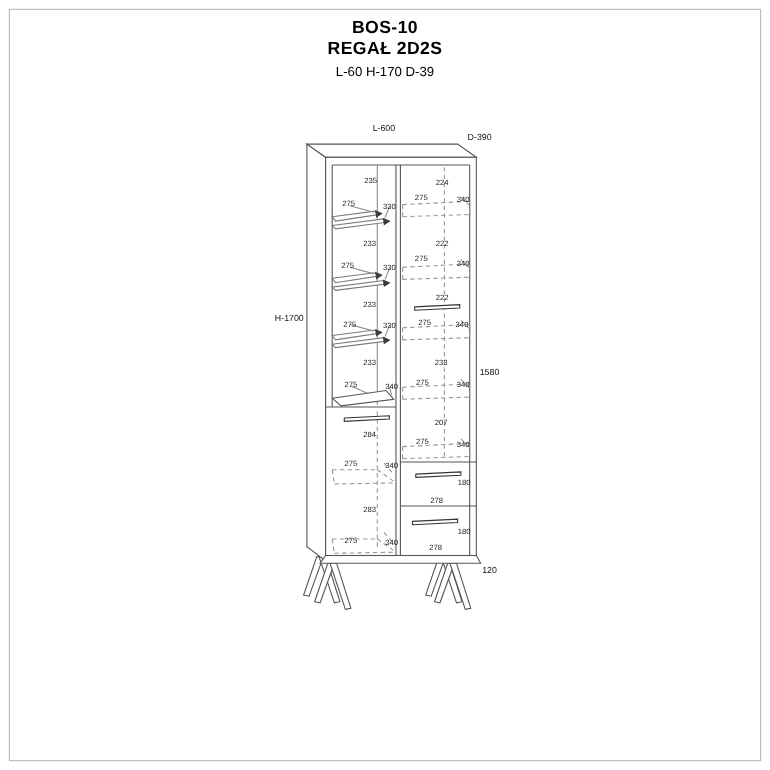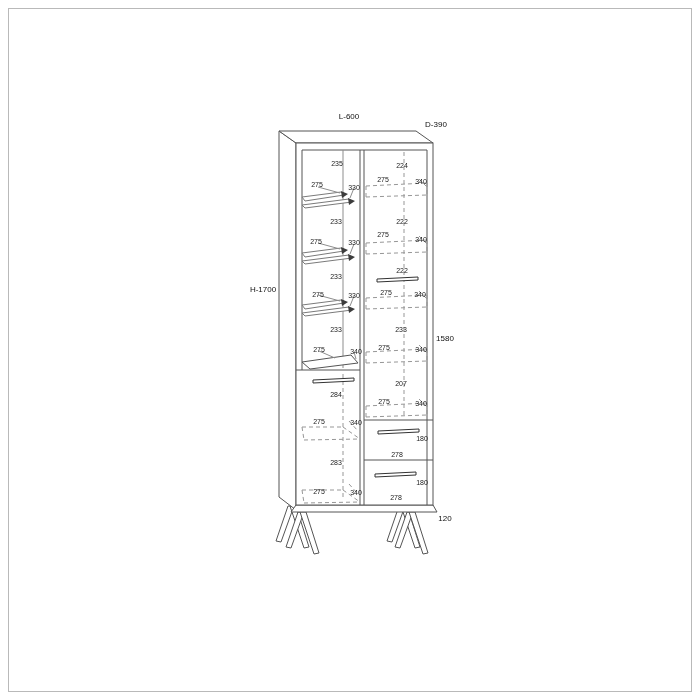--- a/index.html
+++ b/index.html
@@ -12,20 +12,25 @@
   svg{position:absolute;left:0;top:0;}
   .dim{font:7px "Liberation Sans",sans-serif;fill:#1b1b1b;}
   .dim-big{font:8px "Liberation Sans",sans-serif;fill:#111;}
 </style>
 </head>
 <body>
 
 <div class="page">
   <div class="frame"></div>
 
+  <div class="titleblock">
+    <div class="title-main">BOS-10</div>
+    <div class="title-main">REGAŁ 2D2S</div>
+    <div class="title-sub">L-60 H-170 D-39</div>
+  </div>
 
   <svg width="700" height="700" viewBox="0 0 700 700">
     <defs>
 
       <g id="gshelf" stroke="#7a7a7a" stroke-width="1" fill="#fff">
         <polygon points="0,5 39,0 42,3 3,9"></polygon>
         <polygon points="0,13 47,7 50,10 3,16"></polygon>
         <path d="M39,-1 l7,3 l-6,4 z" fill="#3c3c3c" stroke="none"></path>
         <path d="M46,6 l7,3 l-6,4 z" fill="#3c3c3c" stroke="none"></path>
         <line x1="16" y1="-5" x2="38" y2="1" stroke="#8d8d8d"></line>

